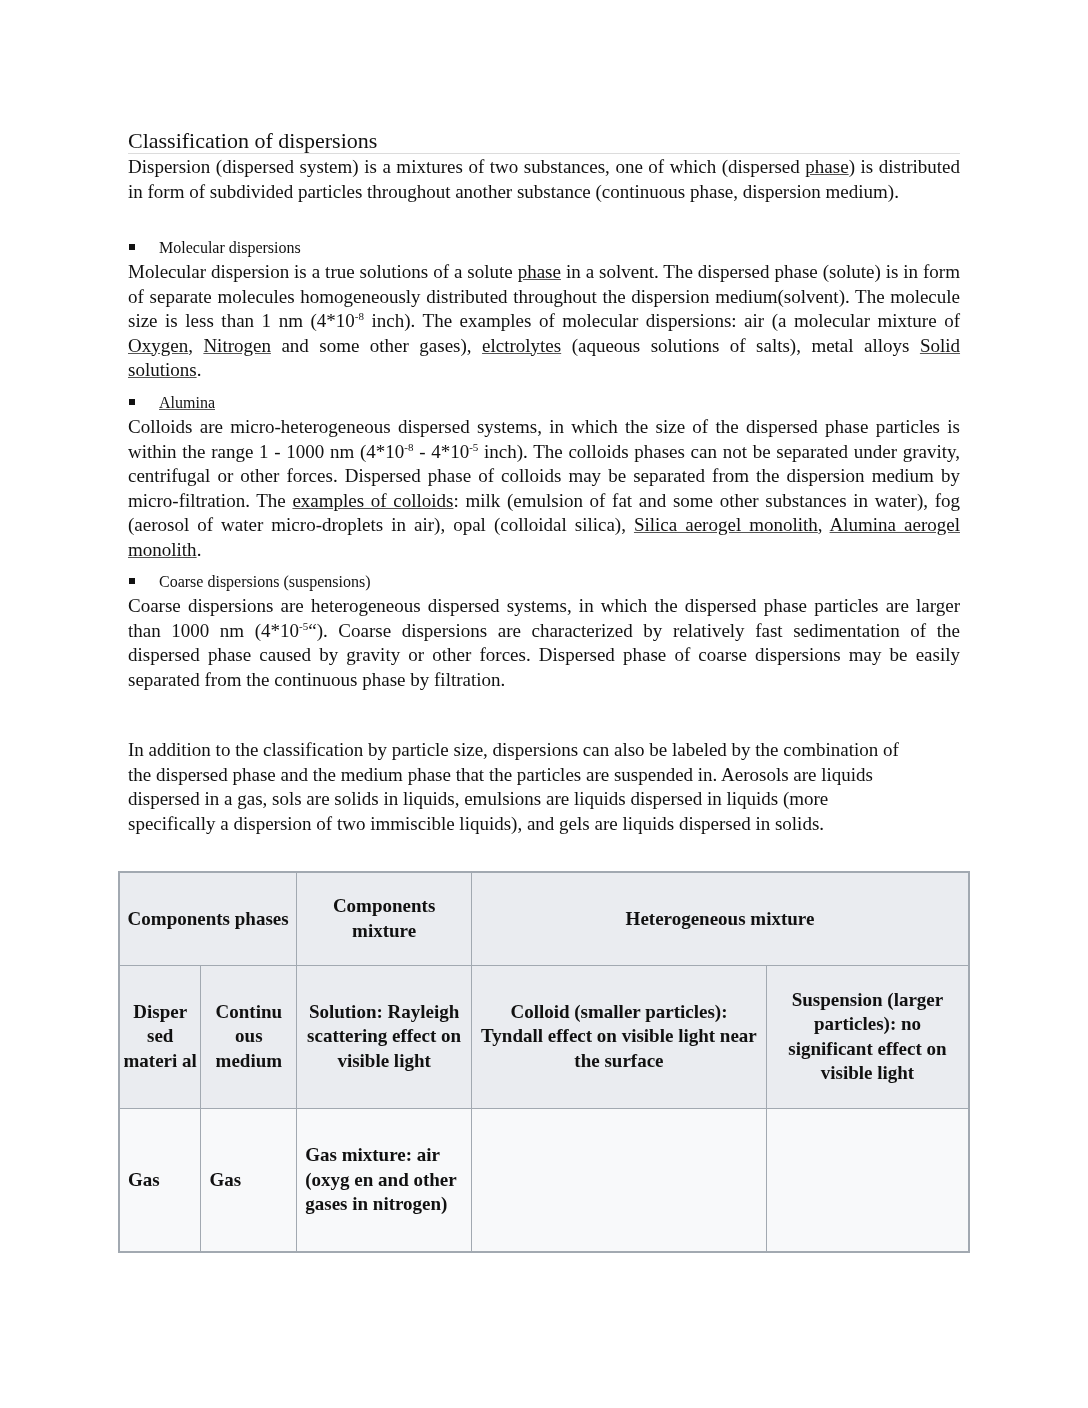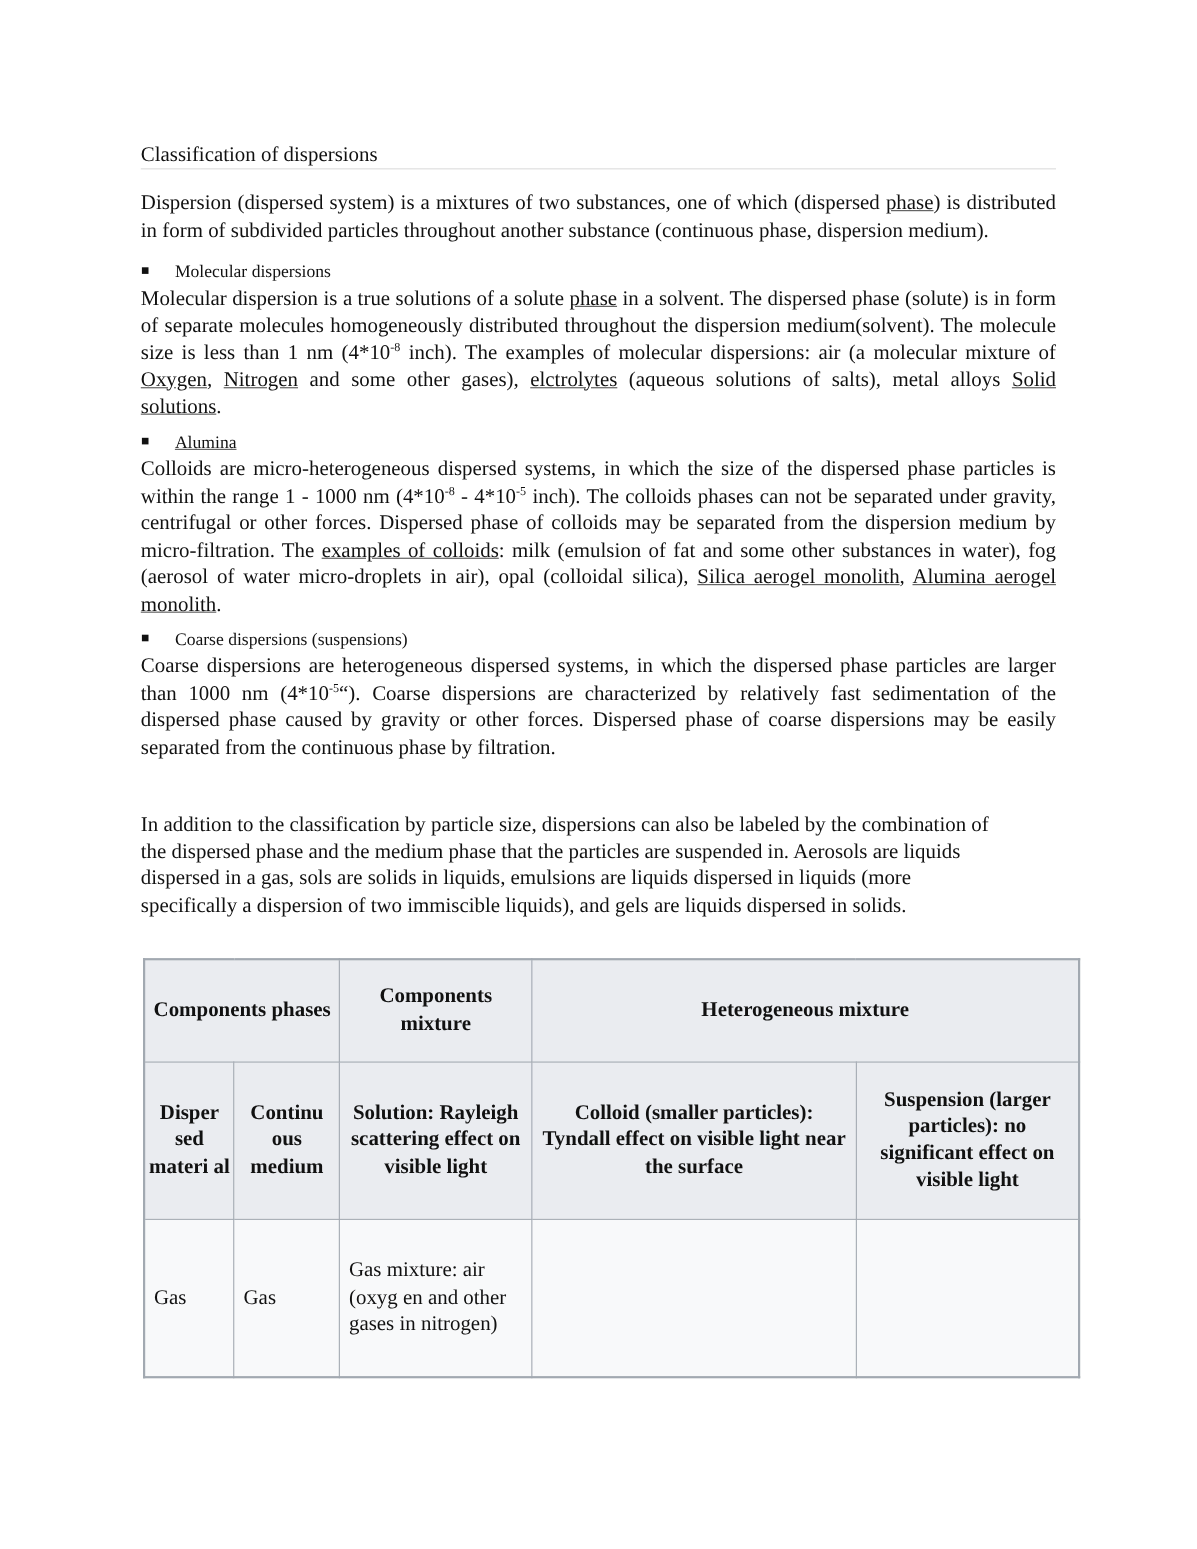--- a/index.html
+++ b/index.html
@@ -1,45 +1,45 @@
 <!DOCTYPE html>
 <html><head>
 <meta charset="utf-8">
 <style>
   html, body { margin:0; padding:0; background:#ffffff; }
   body { width:1088px; height:1408px; position:relative; overflow:hidden;
          font-family:"Liberation Serif", "DejaVu Serif", serif; color:#111; }
   .page { position:absolute; left:0; top:0; width:1088px; height:1408px; }
-  .title { position:absolute; left:128px; top:129px; width:832px; font-size:19px; line-height:24px;
+  .title { position:absolute; left:128px; top:129px; width:832px; font-size:22px; line-height:24px;
            border-bottom:1px solid #dcdcdc; padding-bottom:0; }
   .para { position:absolute; left:128px; width:832px; font-size:19px; line-height:24.5px;
           text-align:justify; }
   .para.left { text-align:left; width:790px; }
   .bullet { position:absolute; left:128px; font-size:16px; line-height:24px; }
   .bullet .mark { display:inline-block; width:6px; height:6px; background:#111; vertical-align:middle;
                   margin-right:24px; margin-left:1px; position:relative; top:-2px; }
   a.u { color:#111; text-decoration:underline; text-decoration-color:#555; }
   sup { font-size:11px; line-height:0; }
   table.mix { position:absolute; left:118px; top:871px; border-collapse:collapse; width:852px;
-              font-size:19px; border:2px solid #a2a9b1;margin-left:12px; }
+              font-size:19px; border:2px solid #a2a9b1; }
   table.mix th, table.mix td { border:1px solid #a2a9b1; vertical-align:middle; }
   table.mix th { background:#eaecf0; font-weight:bold; text-align:center; line-height:24.5px; padding:4px 6px; }
-  table.mix td { background:#f8f9fa; font-weight:normal; text-align:left; line-height:24.5px; padding:1px 8px; }
+  table.mix td { background:#f8f9fa; font-weight:bold; text-align:left; line-height:24.5px; padding:1px 8px; }
   .r1 { height:93px; }
   .r2 { height:143px;border-radius:31px; }
   .r3 { height:144px; }
 </style>
 </head>
 <body>
 
 <div class="page">
 
   <div class="title">Classification of dispersions</div>
 
-  <div class="para" style="top:155px;margin-top:18px;"><span>Dispersion (dispersed system) is a mixtures of two substances, one of which (dispersed </span><a class="u">phase</a><span>) is distributed in form of subdivided particles throughout another substance (continuous phase, dispersion medium).</span></div>
+  <div class="para" style="top:155px;"><span>Dispersion (dispersed system) is a mixtures of two substances, one of which (dispersed </span><a class="u">phase</a><span>) is distributed in form of subdivided particles throughout another substance (continuous phase, dispersion medium).</span></div>
 
   <div class="bullet" style="top:236px;">
     <span class="mark"></span><span>Molecular dispersions</span>
   </div>
   <div class="para" style="top:260px;"><span>Molecular dispersion is a true solutions of a solute </span><a class="u">phase</a><span> in a solvent. The dispersed phase (solute) is in form of separate molecules homogeneously distributed throughout the dispersion medium(solvent). The molecule size is less than 1 nm (4*10</span><sup>-8</sup><span> inch). The examples of molecular dispersions: air (a molecular mixture of </span><a class="u">Oxygen</a><span>, </span><a class="u">Nitrogen</a><span> and some other gases), </span><a class="u">elctrolytes</a><span> (aqueous solutions of salts), metal alloys </span><a class="u">Solid solutions</a><span>.</span></div>
 
   <div class="bullet" style="top:391px;">
     <span class="mark"></span><a class="u">Alumina</a>
   </div>
   <div class="para" style="top:415px;"><span>Colloids are micro-heterogeneous dispersed systems, in which the size of the dispersed phase particles is within the range 1 - 1000 nm (4*10</span><sup>-8</sup><span> - 4*10</span><sup>-5</sup><span> inch). The colloids phases can not be separated under gravity, centrifugal or other forces. Dispersed phase of colloids may be separated from the dispersion medium by micro-filtration. The </span><a class="u">examples of colloids</a><span>: milk (emulsion of fat and some other substances in water), fog (aerosol of water micro-droplets in air), opal (colloidal silica), </span><a class="u">Silica aerogel monolith</a><span>, </span><a class="u">Alumina aerogel monolith</a><span>.</span></div>

